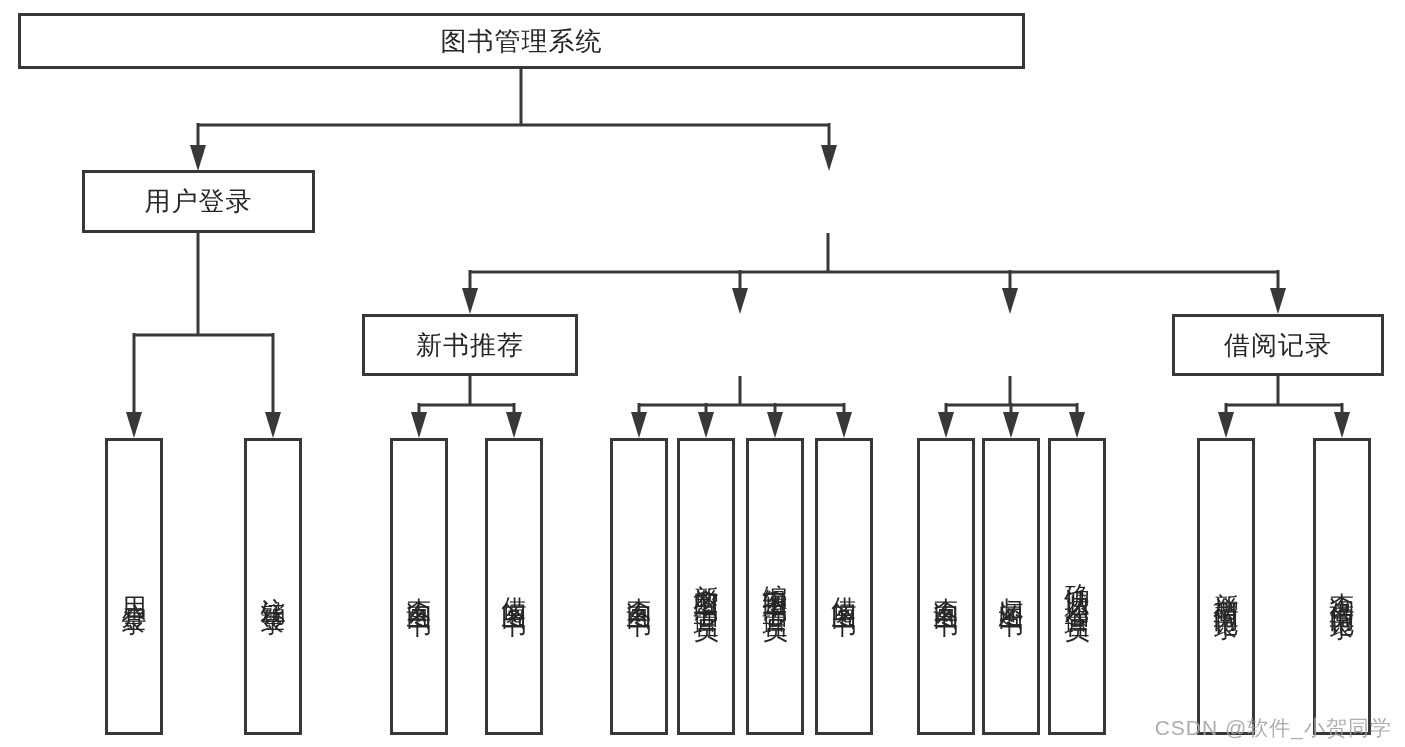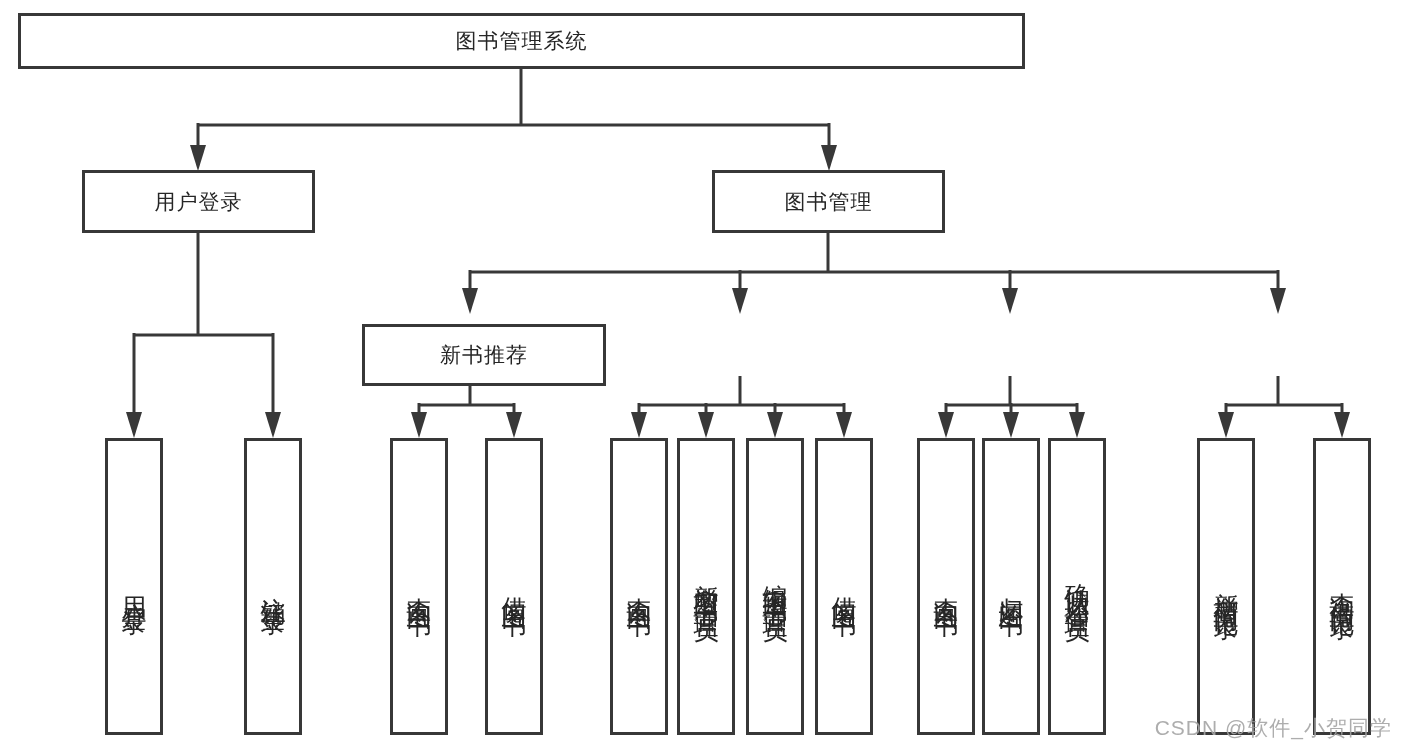--- a/index.html
+++ b/index.html
@@ -21,21 +21,21 @@
   .connectors{position:absolute;left:0;top:0;width:1405px;height:747px;}
   .connectors .c{stroke:var(--line-color);stroke-width:3;fill:none;}
   .connectors .a{fill:var(--line-color);stroke:none;}
   .node{
     position:absolute;
     background:var(--box-bg);
     border:3px solid var(--line-color);
     display:flex;align-items:center;justify-content:center;
     color:var(--text-color);
   }
-  .hnode{font-size:21px;letter-spacing:1px;}
+  .hnode{font-size:26px;letter-spacing:1px;}
   .leaf{
     writing-mode:vertical-rl;
     text-orientation:mixed;
     font-size:25px;
     line-height:1;
     letter-spacing:5px;
     top:438px;height:297px;width:58px;
   }
   .watermark{
     position:absolute;
@@ -110,23 +110,23 @@
     <line class="c" x1="1225" y1="405" x2="1343" y2="405"></line>
     <line class="c" x1="1226" y1="403" x2="1226" y2="416"></line>
     <line class="c" x1="1342" y1="403" x2="1342" y2="416"></line>
     <polygon class="a" points="1218,412 1234,412 1226,438"></polygon>
     <polygon class="a" points="1334,412 1350,412 1342,438"></polygon>
   </svg>
 
   <div class="node hnode" style="left:18px;top:13px;width:1007px;height:56px">图书管理系统</div>
 
   <div class="node hnode" style="left:82px;top:170px;width:233px;height:63px">用户登录</div>
-  <div class="node hnode" style="left:712px;top:170px;width:233px;height:63px">图书管理</div>
 
-  <div class="node hnode" style="left:362px;top:324px;width:244px;height:62px">新书推荐</div>
+  <div class="node hnode" style="left:362px;top:314px;width:216px;height:62px">新书推荐</div>
+  <div class="node hnode" style="left:1172px;top:314px;width:212px;height:62px">借阅记录</div>
 
   <div class="node leaf" style="left:105px">用户登录</div>
   <div class="node leaf" style="left:244px">注销登录</div>
 
   <div class="node leaf" style="left:390px">查询图书</div>
   <div class="node leaf" style="left:485px">借阅图书</div>
 
   <div class="node leaf" style="left:610px">查询图书</div>
   <div class="node leaf" style="left:677px">新增图书（管理员）</div>
   <div class="node leaf" style="left:746px">编辑图书（管理员）</div>

